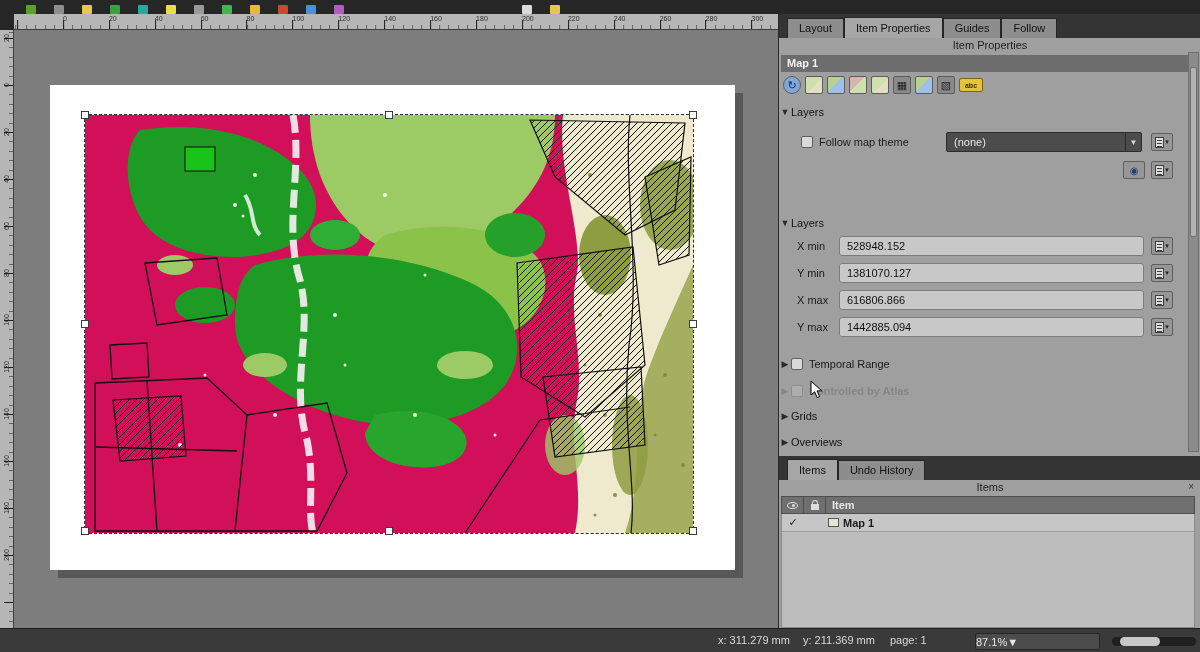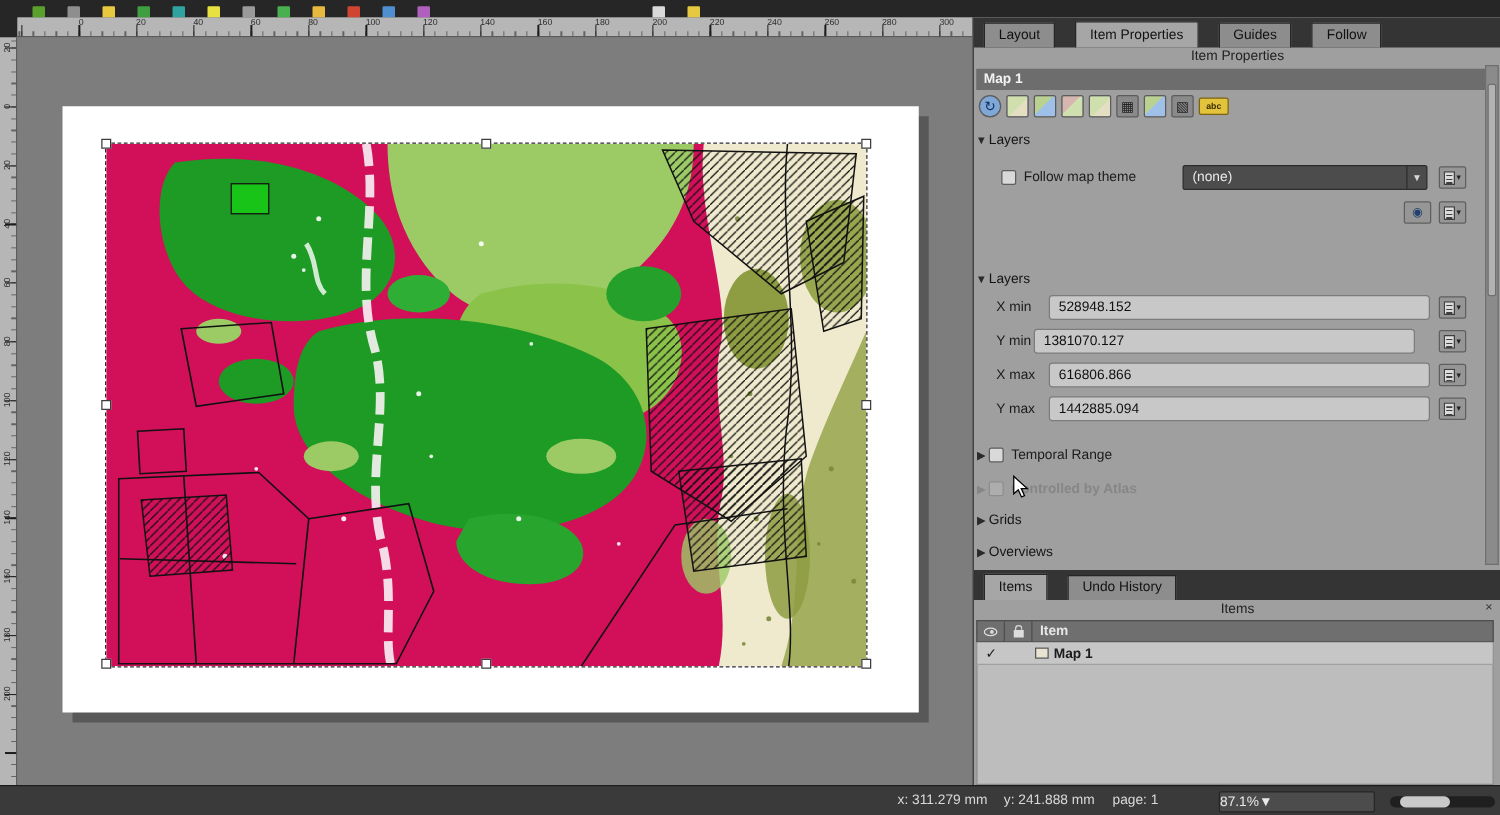--- a/index.html
+++ b/index.html
@@ -38,21 +38,21 @@
     box-shadow:8px 8px 0 rgba(45,45,45,.45); }
   #map-item { position:absolute; left:35px; top:30px; width:608px; height:418px;
     outline:1px dashed #2c2c2c; }
   #map-item svg { display:block; width:100%; height:100%; }
   .handle { position:absolute; width:8px; height:8px; background:#ffffff; border:1px solid #3d3d3d; }
 
   
   #right-panel { left:778px; top:14px; width:422px; height:614px; background:#9f9f9f;
     border-left:1px solid #2a2a2a; font-size:11px; }
   .tabbar { position:absolute; left:0; width:422px; height:24px; background:#343434;
-    display:flex; align-items:flex-end; padding-left:8px; gap:16px; }
+    display:flex; align-items:flex-end; padding-left:8px; gap:0; }
   .tab { padding:3px 11px 4px; background:#8d8d8d; border:1px solid #262626; border-bottom:none;
     color:#111; font-size:11px; white-space:nowrap; }
   .tab.active { background:#a6a6a6; padding-top:4px; }
   .panel-title { position:absolute; width:422px; text-align:center; font-size:11px; color:#222; }
   .item-header { position:absolute; left:2px; width:407px; height:17px; background:#6d6d6d;
     color:#f2f2f2; font-weight:bold; font-size:11px; line-height:17px; padding-left:6px; }
   .icons-row { position:absolute; left:4px; display:flex; gap:4px; align-items:center; }
   .tool-ic { width:18px; height:18px; border:1px solid #5c5c5c; border-radius:2px;
     background:#b9b9b9; display:flex; align-items:center; justify-content:center;
     font-size:11px; color:#123a7a; }
@@ -332,21 +332,21 @@
   <div class="field" style="left:60px; top:222px; width:305px">528948.152</div>
   <div class="ovr" style="left:372px; top:223px">
     <span class="ovr-ic"></span>
       <span class="caret">▾</span>
   </div>
 
   <div class="row" style="top:249px">
     <span style="width:18px"></span>
     <span class="field-label">Y min</span>
   </div>
-  <div class="field" style="left:48px; top:249px; width:305px">1381070.127</div>
+  <div class="field" style="left:60px; top:249px; width:305px">1381070.127</div>
   <div class="ovr" style="left:372px; top:250px">
     <span class="ovr-ic"></span>
       <span class="caret">▾</span>
   </div>
 
   <div class="row" style="top:276px">
     <span style="width:18px"></span>
     <span class="field-label">X max</span>
   </div>
   <div class="field" style="left:60px; top:276px; width:305px">616806.866</div>
@@ -409,21 +409,21 @@
       <span class="cell-ic">✓</span>
       <span class="cell-ic"></span>
       <span class="map-mini"></span>
       <span style="font-weight:bold">Map 1</span>
     </div>
   </div>
 </div>
 
 <div id="status-bar" class="abs">
   <span class="status-text" style="left:718px">x: 311.279 mm</span>
-  <span class="status-text" style="left:803px">y: 241.888 mm</span>
+  <span class="status-text" style="left:803px">y: 211.369 mm</span>
   <span class="status-text" style="left:890px">page: 1</span>
   <div id="zoom-combo">
     <span class="combo-text">87.1%</span>
     <span class="combo-caret">▼</span>
   </div>
   <div id="zoom-slider">
     <div id="zoom-pill"></div>
   </div>
 </div>
 

